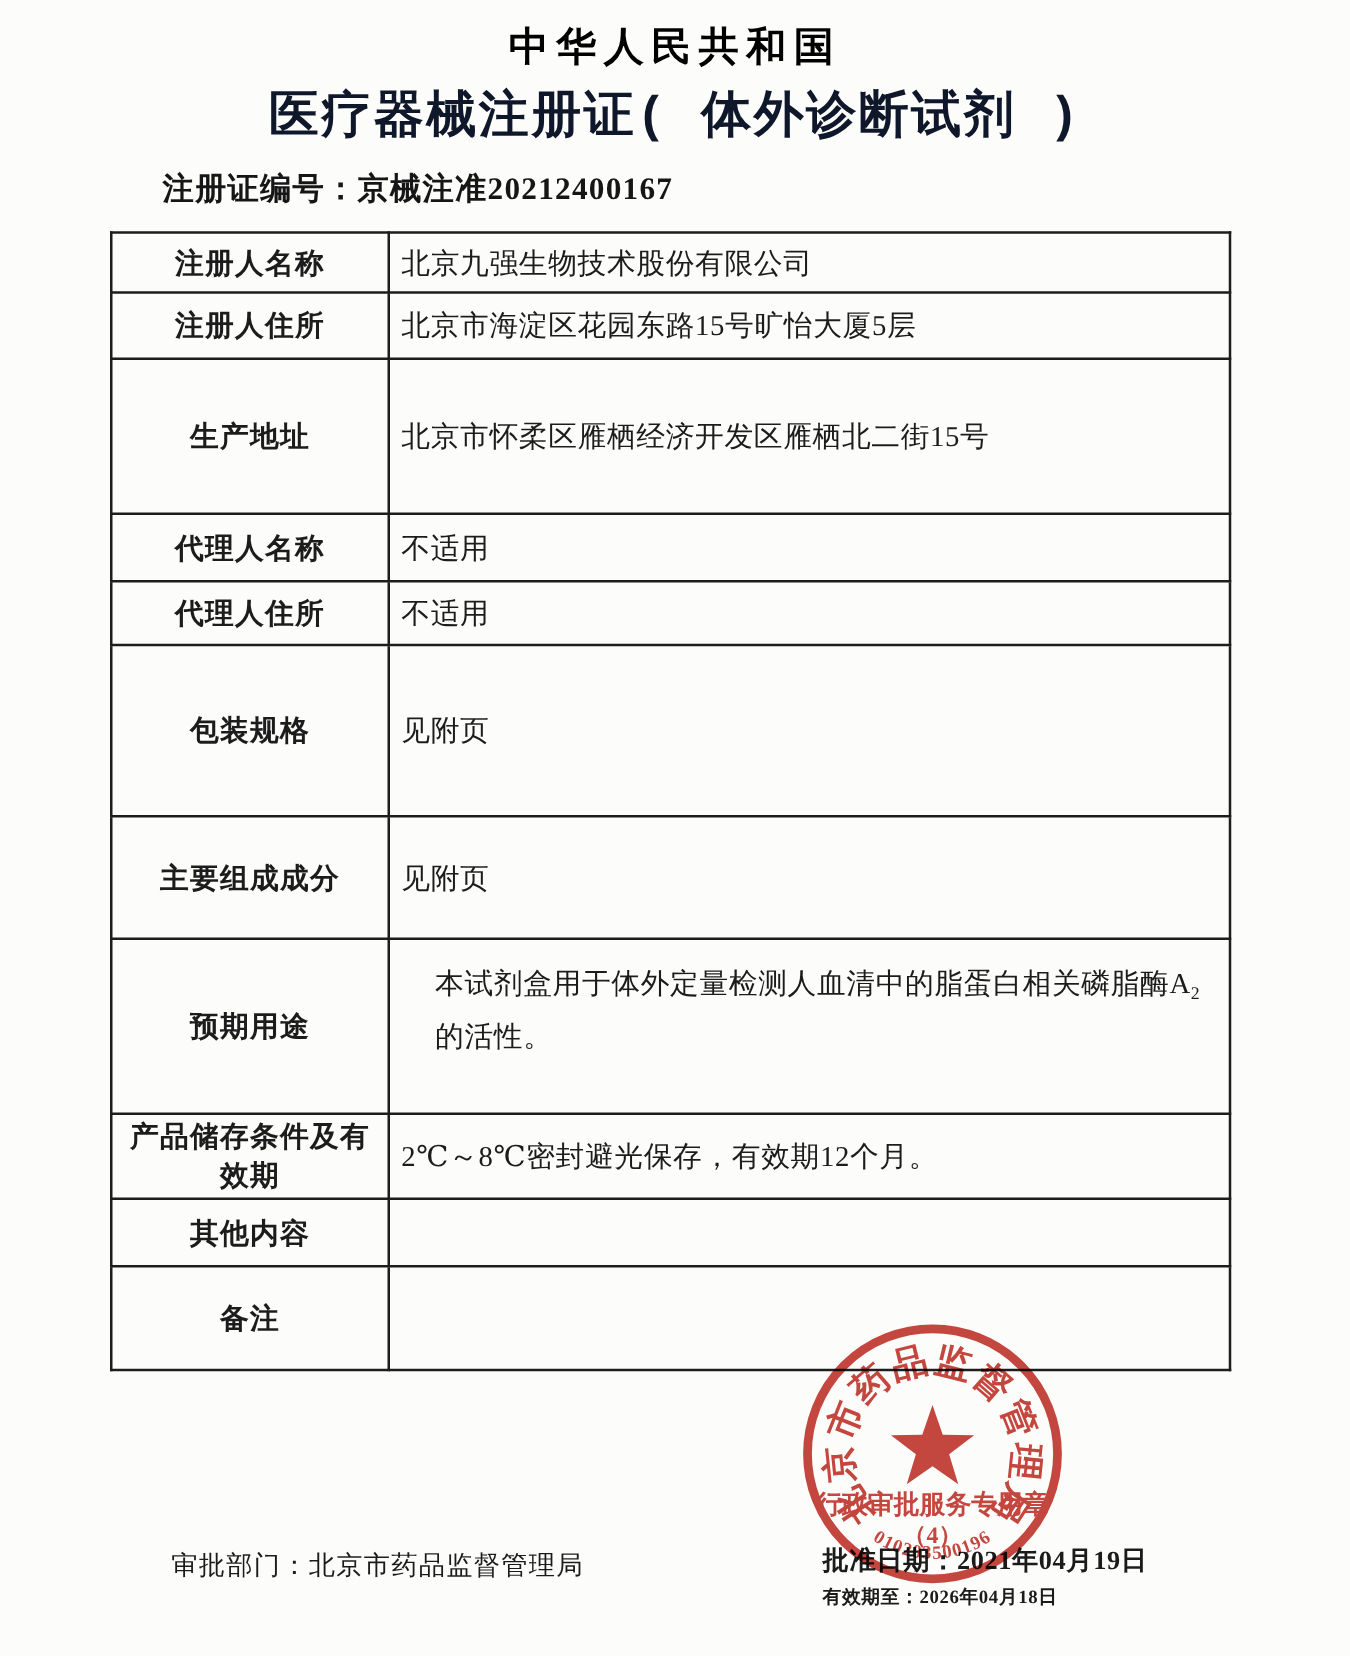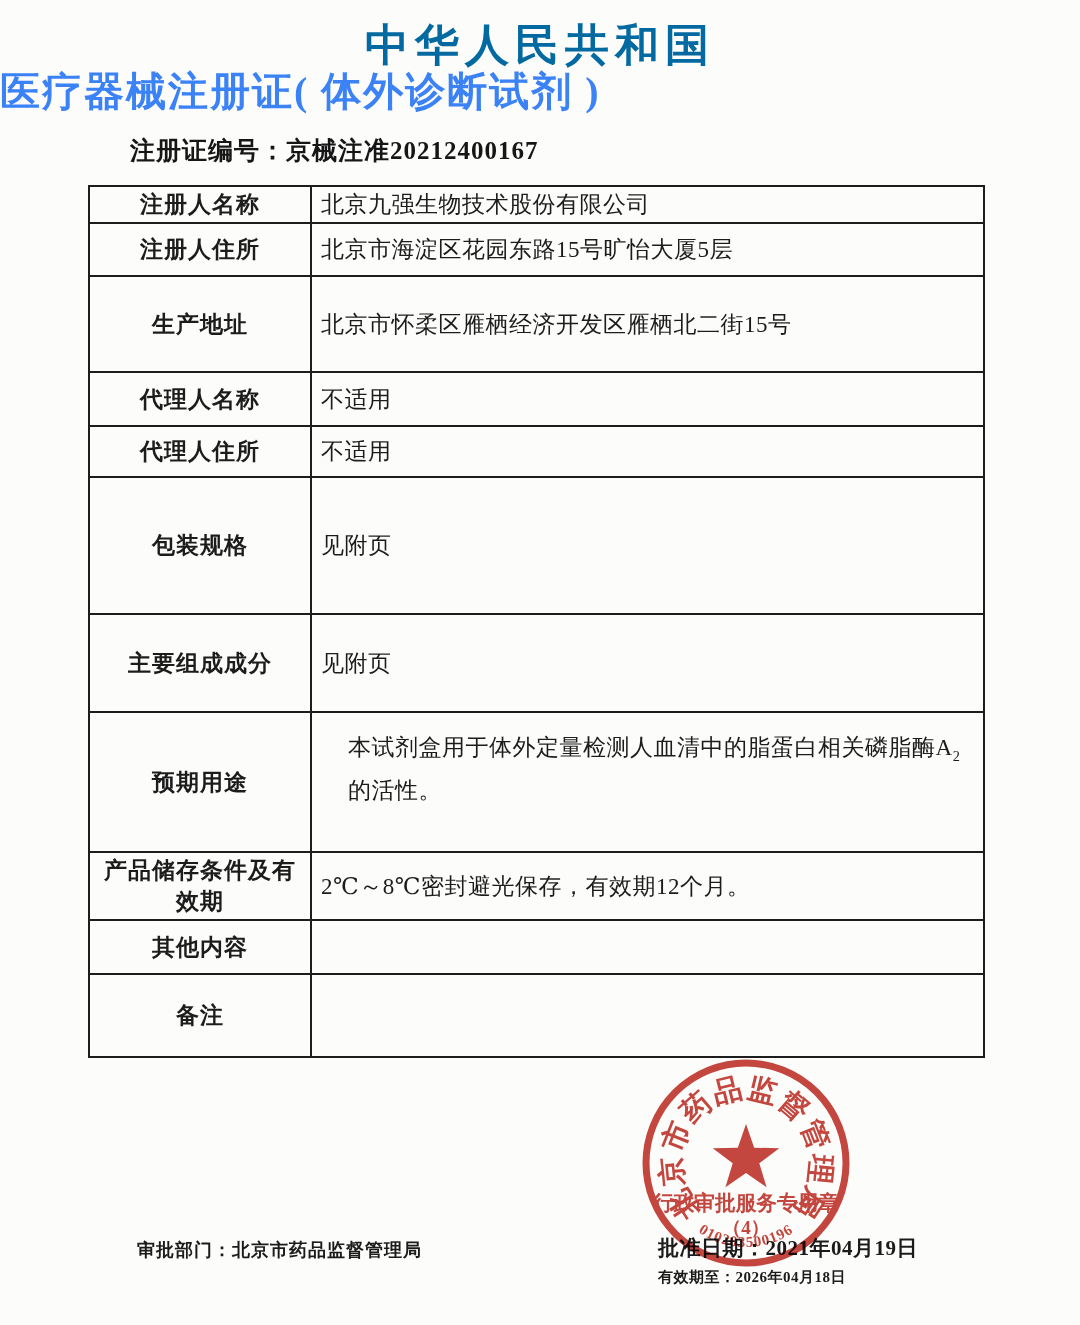--- a/index.html
+++ b/index.html
@@ -8,27 +8,28 @@
     font-family: "Liberation Serif", "DejaVu Serif", serif;
     background: #fcfcfa;
     color: #1b1b1b;
     position: relative;
     overflow: hidden;
   }
   .page { position:absolute; inset:0; width:1080px; height:1325px; }
 
   .title1 {
     position:absolute; top:16px; left:0; width:100%;
-    text-align:center; font-size:44px; font-weight:700; letter-spacing:6px;
-    color:#0369a1;
+    text-align:center; font-size:32px; font-weight:700; letter-spacing:6px;
+    color:#000000;
   }
   .title2 {
     position:absolute; top:64px; left:0; width:100%;
-    text-align:left; font-size:40px; font-weight:700; letter-spacing:2px;
-    color:#3b82f6;
+    text-align:center; font-size:40px; font-weight:700; letter-spacing:2px;
+    color:#0f172a;
+    font-family:Liberation Mono, monospace;
   }
   .certno {
     position:absolute; top:134px; left:130px;
     font-size:25px; font-weight:700; color:#161616; letter-spacing:1px;
   }
 
   table.cert {
     position:absolute; left:88px; top:185px;
     width:897px; table-layout:fixed;
     border-collapse:collapse;
@@ -37,31 +38,31 @@
     border:2.5px solid #1d1d1d;
     font-size:23px;
     color:#1c1c1c;
     vertical-align:middle;
   }
   td.lbl {
     width:222px; text-align:center; font-weight:600; letter-spacing:1px;
     padding:2px 6px;
   }
   td.val { padding:2px 6px 2px 9px; letter-spacing:0.5px; }
-  tr.r1{height:37px} tr.r2{height:53px} tr.r3{height:96px}
+  tr.r1{height:48px} tr.r2{height:53px} tr.r3{height:124px}
   tr.r4{height:54px} tr.r5{height:51px} tr.r6{height:54px}
   tr.r7{height:137px} tr.r8{height:98px} tr.r9{height:140px}
   tr.r10{height:51px} tr.r11{height:62px} tr.r12{height:54px}
   tr.r13{height:83px}
   td.val.topalign { vertical-align:top; padding-top:14px; line-height:1.85;padding-left:36px; }
   td.val sub { font-size:0.62em; }
 
   .footer-left {
     position:absolute; left:137px; top:1238px;
-    font-size:18px; font-weight:700; letter-spacing:1px;
+    font-size:21px; font-weight:400; letter-spacing:1px;
   }
   .footer-date1 {
     position:absolute; left:658px; top:1234px;
     font-size:21px; font-weight:600; letter-spacing:0.5px;
   }
   .footer-date2 {
     position:absolute; left:658px; top:1268px;
     font-size:15px; font-weight:600; letter-spacing:0.5px;
   }
 

